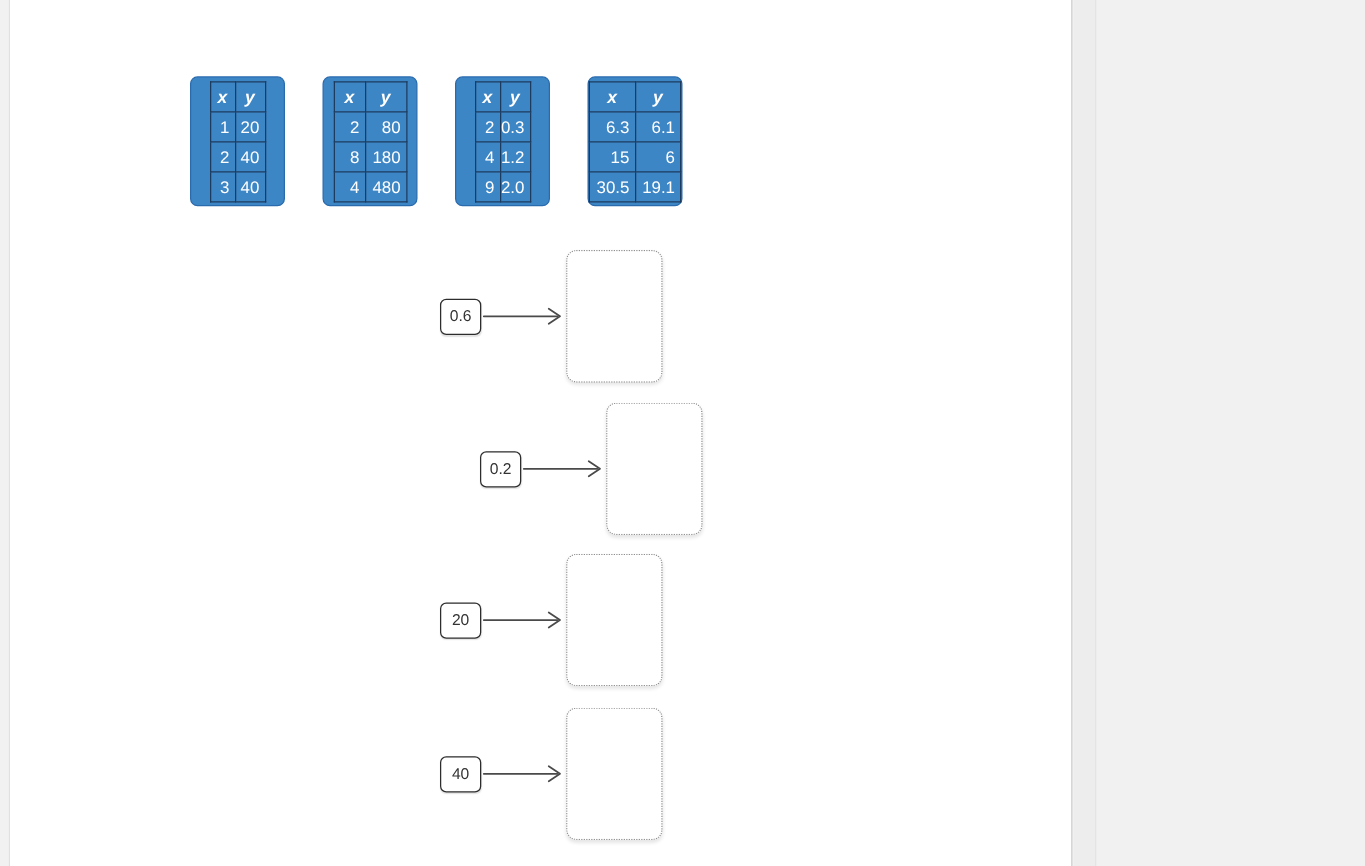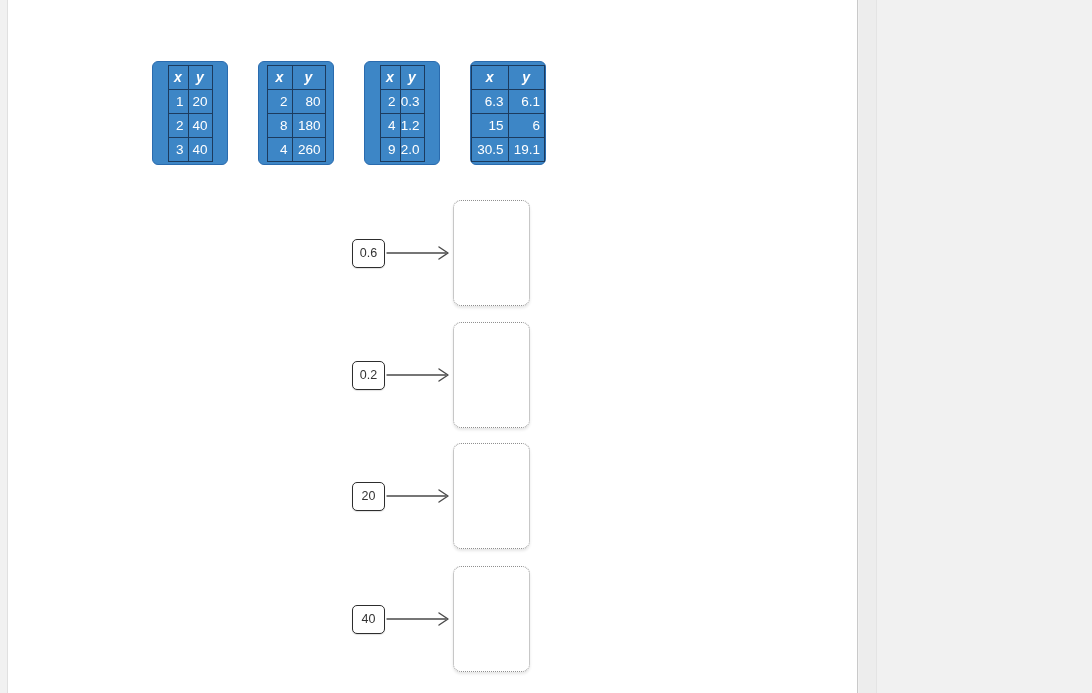--- a/index.html
+++ b/index.html
@@ -71,21 +71,21 @@
   .t2 .col-x { width: 25px; }
   .t2 .col-y { width: 33px; }
   .t4 .col-x { width: 37px; }
   .t4 .col-y { width: 37px; }
   
   .match-row {
     position: absolute; left: 344px;
     display: flex; align-items: center;
   }
   .row-1 { top: 200px; }
-  .row-2 { top: 322px; }
+  .row-2 { top: 322px; margin-left: 32px; }
   .row-3 { top: 443px; }
   .row-4 { top: 566px; }
   .answer-chip {
     width: 33px; height: 29px;
     background: #ffffff;
     border: 1.6px solid #2d2d2d;
     border-radius: 5px;
     display: flex; align-items: center; justify-content: center;
     font-size: 12.5px; color: #333333;
     box-shadow: 0 1px 1px rgba(0,0,0,0.12);
@@ -158,21 +158,21 @@
           <tr>
             <td>2</td>
             <td>80</td>
           </tr>
           <tr>
             <td>8</td>
             <td>180</td>
           </tr>
           <tr>
             <td>4</td>
-            <td>260</td>
+            <td>480</td>
           </tr>
         </tbody>
       </table>
     </div>
 
     <div class="table-card t3">
       <table class="ptable">
         <colgroup>
             <col class="col-x">
             <col class="col-y">

